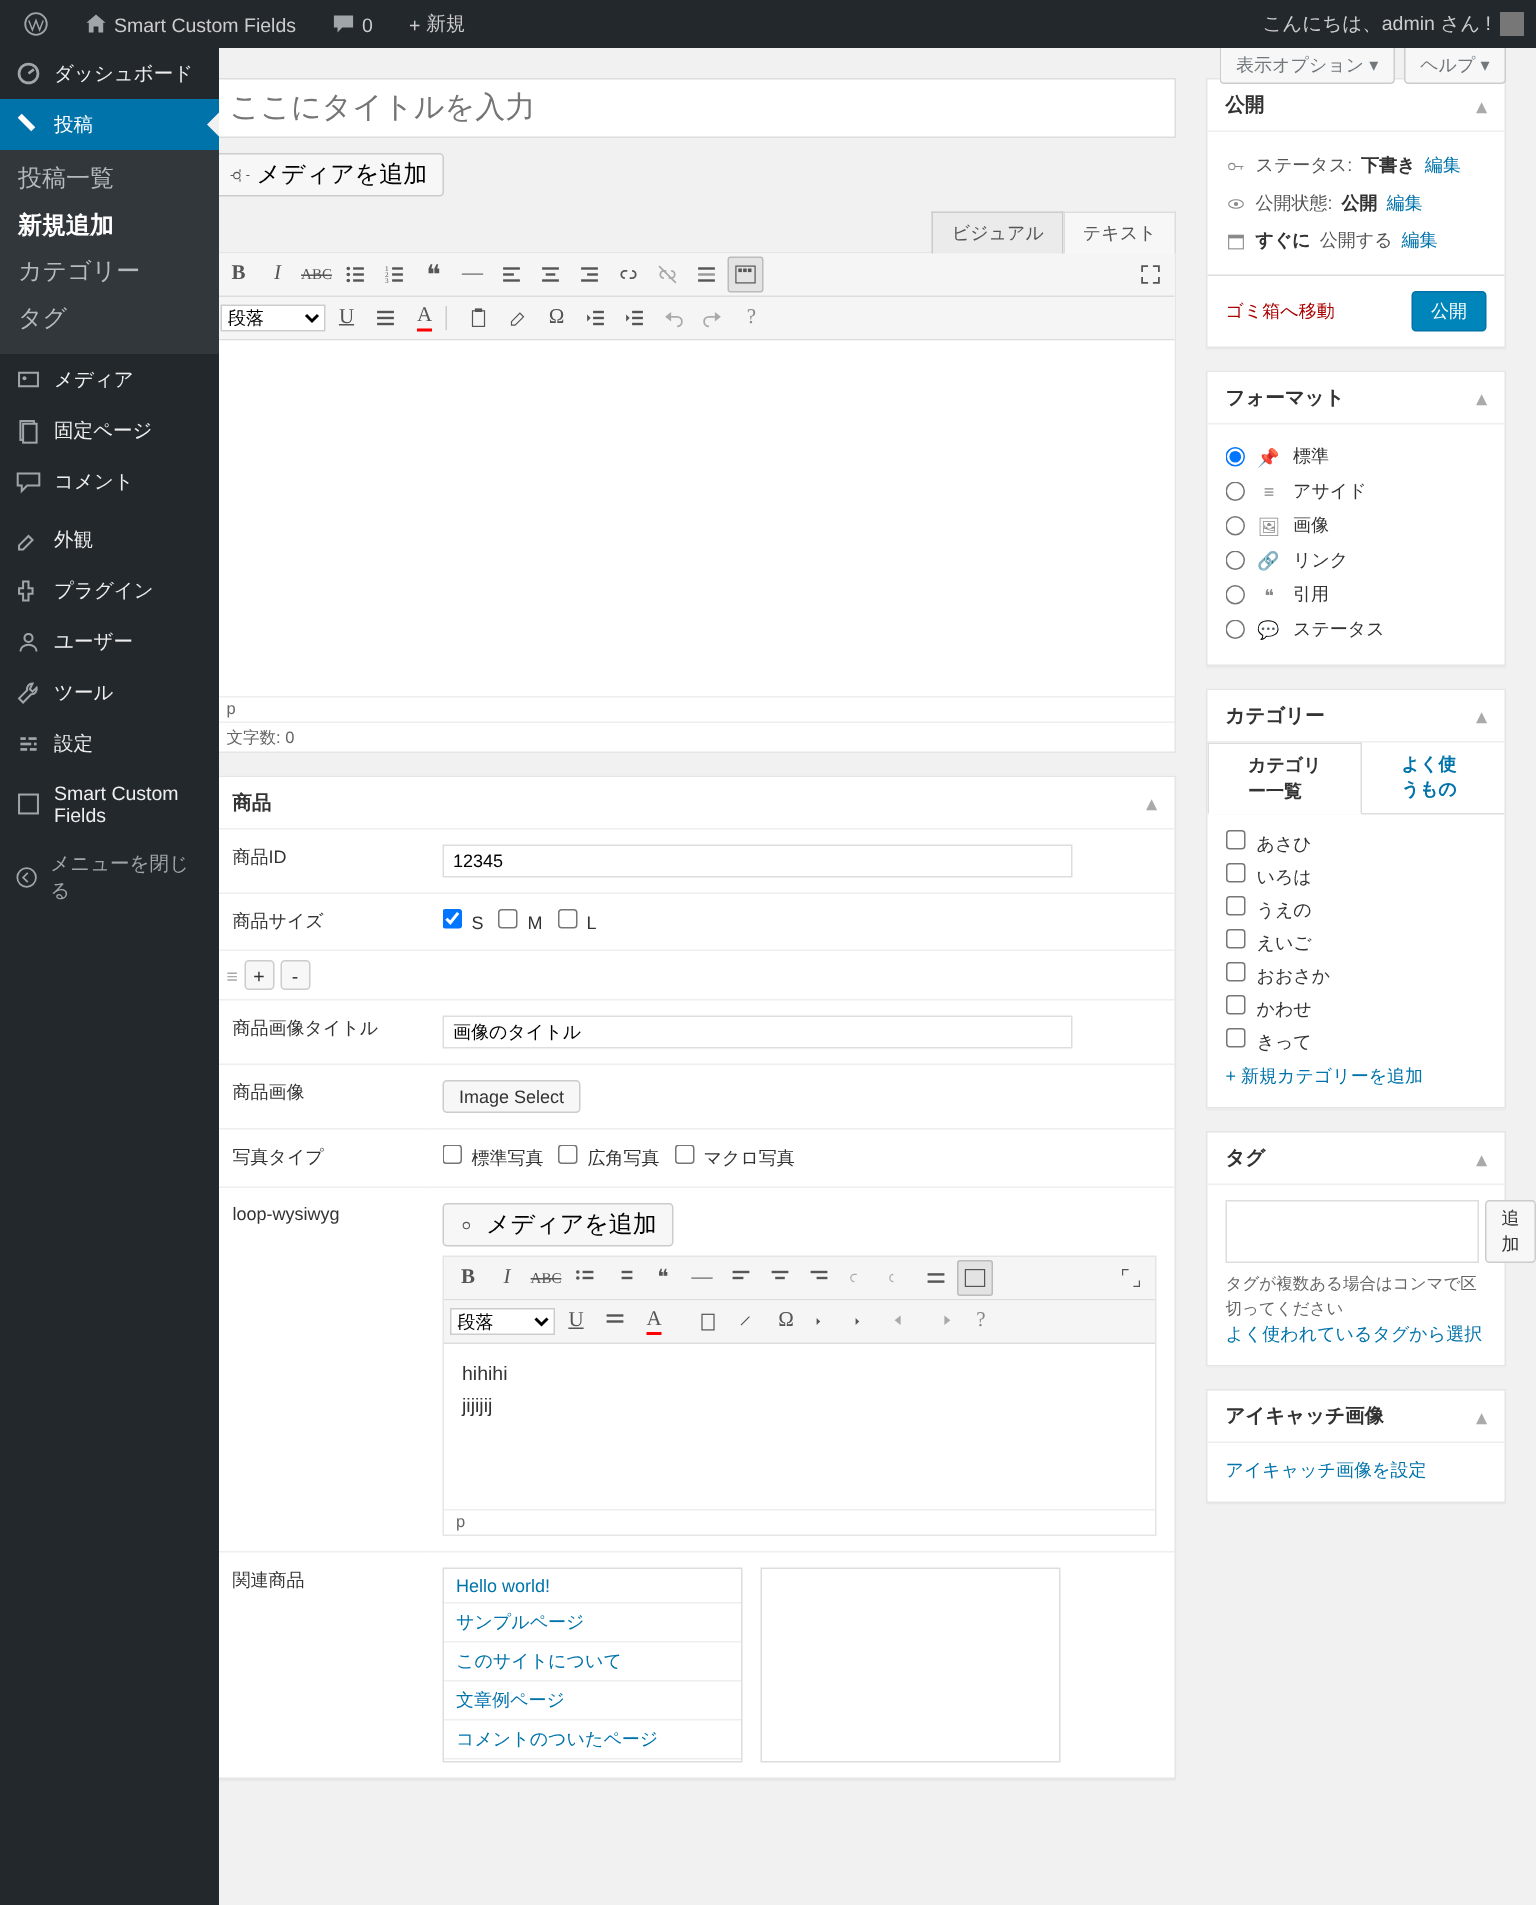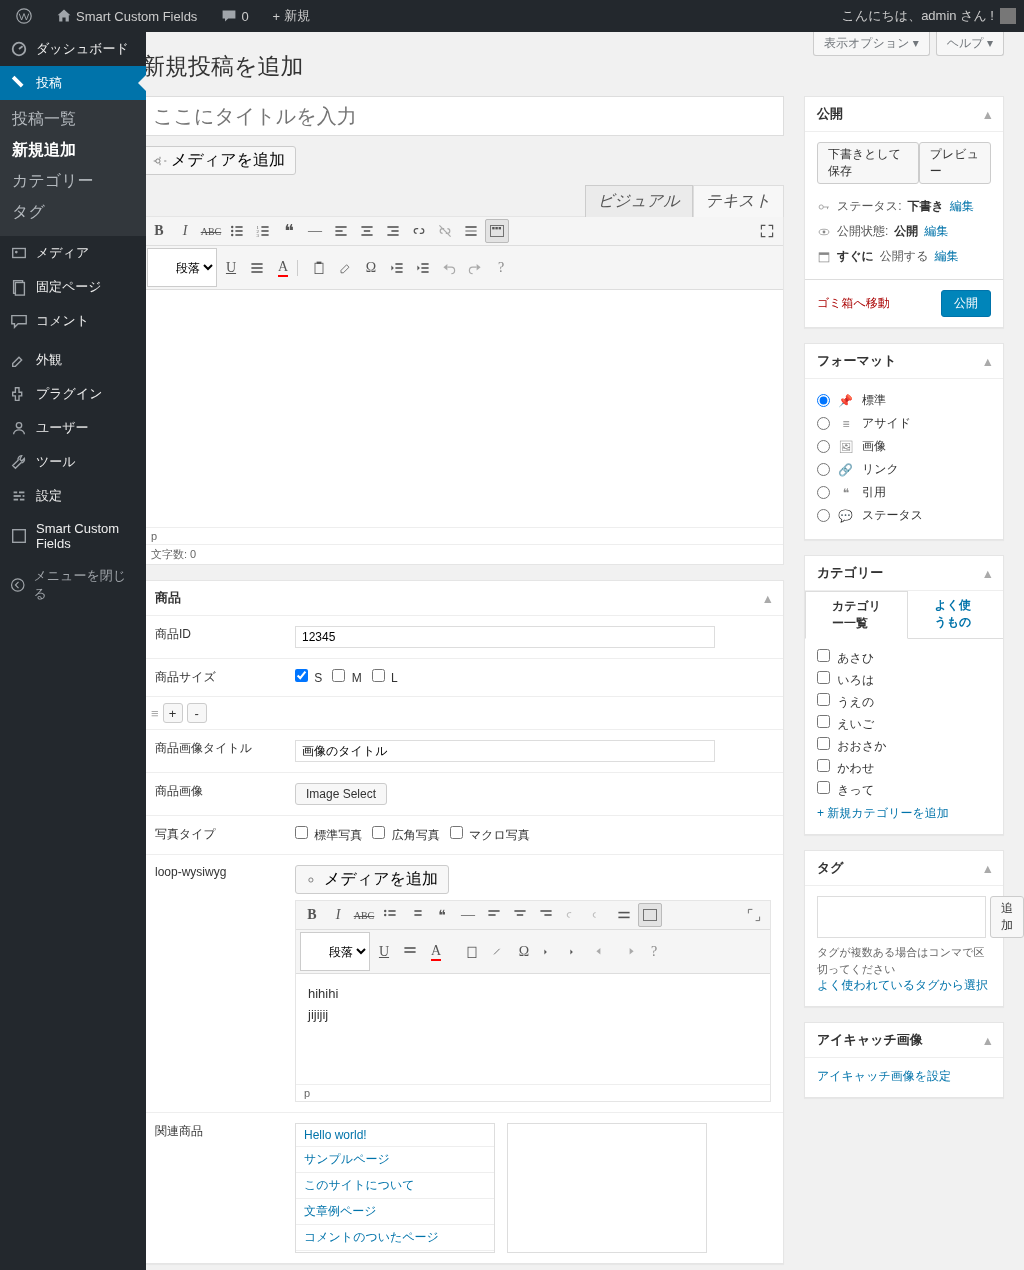--- a/index.html
+++ b/index.html
@@ -50,28 +50,28 @@
 .postbox>h3 .toggle{color:#aaa;cursor:pointer;}
 .postbox .inside{padding:10px 12px 12px;font-size:12px;}
 
 
 .media-btn{display:inline-flex;align-items:center;gap:4px;background:#f7f7f7;border:1px solid #ccc;border-radius:3px;padding:3px 10px;font-size:16px;cursor:pointer;margin:10px 0;}
 .media-btn svg{width:14px;height:14px;fill:#555;}
 
 
 .editor-wrap{border:1px solid #e5e5e5;background:#fff;}
 .editor-tabs{text-align:right;}
-.editor-tabs span{display:inline-block;padding:5px 12px;font-size:16px;border:1px solid #ddd;border-bottom:none;background:#f7f7f7;margin-bottom:-1px;cursor:pointer;color:#555;font-style:italic;}
+.editor-tabs span{display:inline-block;padding:5px 12px;font-size:12px;border:1px solid #ddd;border-bottom:none;background:#f7f7f7;margin-bottom:-1px;cursor:pointer;color:#555;}
 .editor-tabs span.active{background:#ebebeb;border-color:#ccc;color:#555;}
 .mce-toolbar{background:#f5f5f5;border-bottom:1px solid #ddd;padding:2px 4px;display:flex;flex-wrap:wrap;align-items:center;gap:2px;}
 .mce-toolbar .mbtn{width:24px;height:24px;display:flex;align-items:center;justify-content:center;border:1px solid transparent;border-radius:2px;cursor:pointer;color:#555;font-family:Georgia,serif;font-size:14px;}
 .mce-toolbar .mbtn svg{width:16px;height:16px;fill:#555;}
 .mce-toolbar .mbtn.active{background:#e3e3e3;border-color:#bbb;}
 .mce-toolbar .fill{flex:1;}
-.mce-toolbar select{height:39px;font-size:12px;border:1px solid #ccc;background:#fff;min-width:70px;text-align:right;}
+.mce-toolbar select{height:18px;font-size:12px;border:1px solid #ccc;background:#fff;min-width:70px;}
 .editor-body{min-height:237px;background:#fff;}
 .editor-body.small{min-height:110px;padding:10px 12px;font-size:13px;line-height:1.6;}
 .editor-status{border-top:1px solid #eee;padding:2px 8px;font-size:11px;color:#666;}
 .editor-wc{padding:2px 8px;font-size:11px;color:#666;border-top:1px solid #eee;}
 
 
 .scf-table{width:100%;border-collapse:collapse;}
 .scf-table td{padding:10px 12px;vertical-align:top;border-top:1px solid #eee;font-size:12px;}
 .scf-table tr:first-child td{border-top:none;}
 .scf-table td.label{width:140px;color:#333;}
@@ -235,21 +235,20 @@
       <span>メニューを閉じる</span>
     </div>
 </div>
 
 <div id="wpbody">
   <div class="screen-options">
     <span class="btn"><span>表示オプション</span> ▾</span>
     <span class="btn"><span>ヘルプ</span> ▾</span>
   </div>
   <div id="wpbody-content">
-    <h1 class="page-title">新規投稿を追加</h1>
 
     <div class="columns">
 
       <div class="col-main">
         <div id="titlediv">
           <input type="text" placeholder="ここにタイトルを入力" style="">
         </div>
 
         <button class="media-btn">
           <svg viewBox="0 0 20 20">
@@ -611,24 +610,20 @@
         </div>
       </div>
 
       <div class="col-side">
         <div class="postbox">
           <h3>
               <span>公開</span>
               <span class="toggle">▴</span>
             </h3>
           <div class="inside">
-            <div class="pub-actions">
-              <span class="scf-btn">下書きとして保存</span>
-              <span class="scf-btn">プレビュー</span>
-            </div>
             <div class="pub-row">
                 <svg viewBox="0 0 20 20">
                   <circle cx="6" cy="10" r="3" fill="none" stroke="#888"></circle>
                   <path d="M9 10h8M15 10v3" stroke="#888"></path>
                 </svg>
                 <span>ステータス:</span> 
                 <b>下書き</b> 
                 <a href="#">編集</a>
               </div>
             <div class="pub-row">

